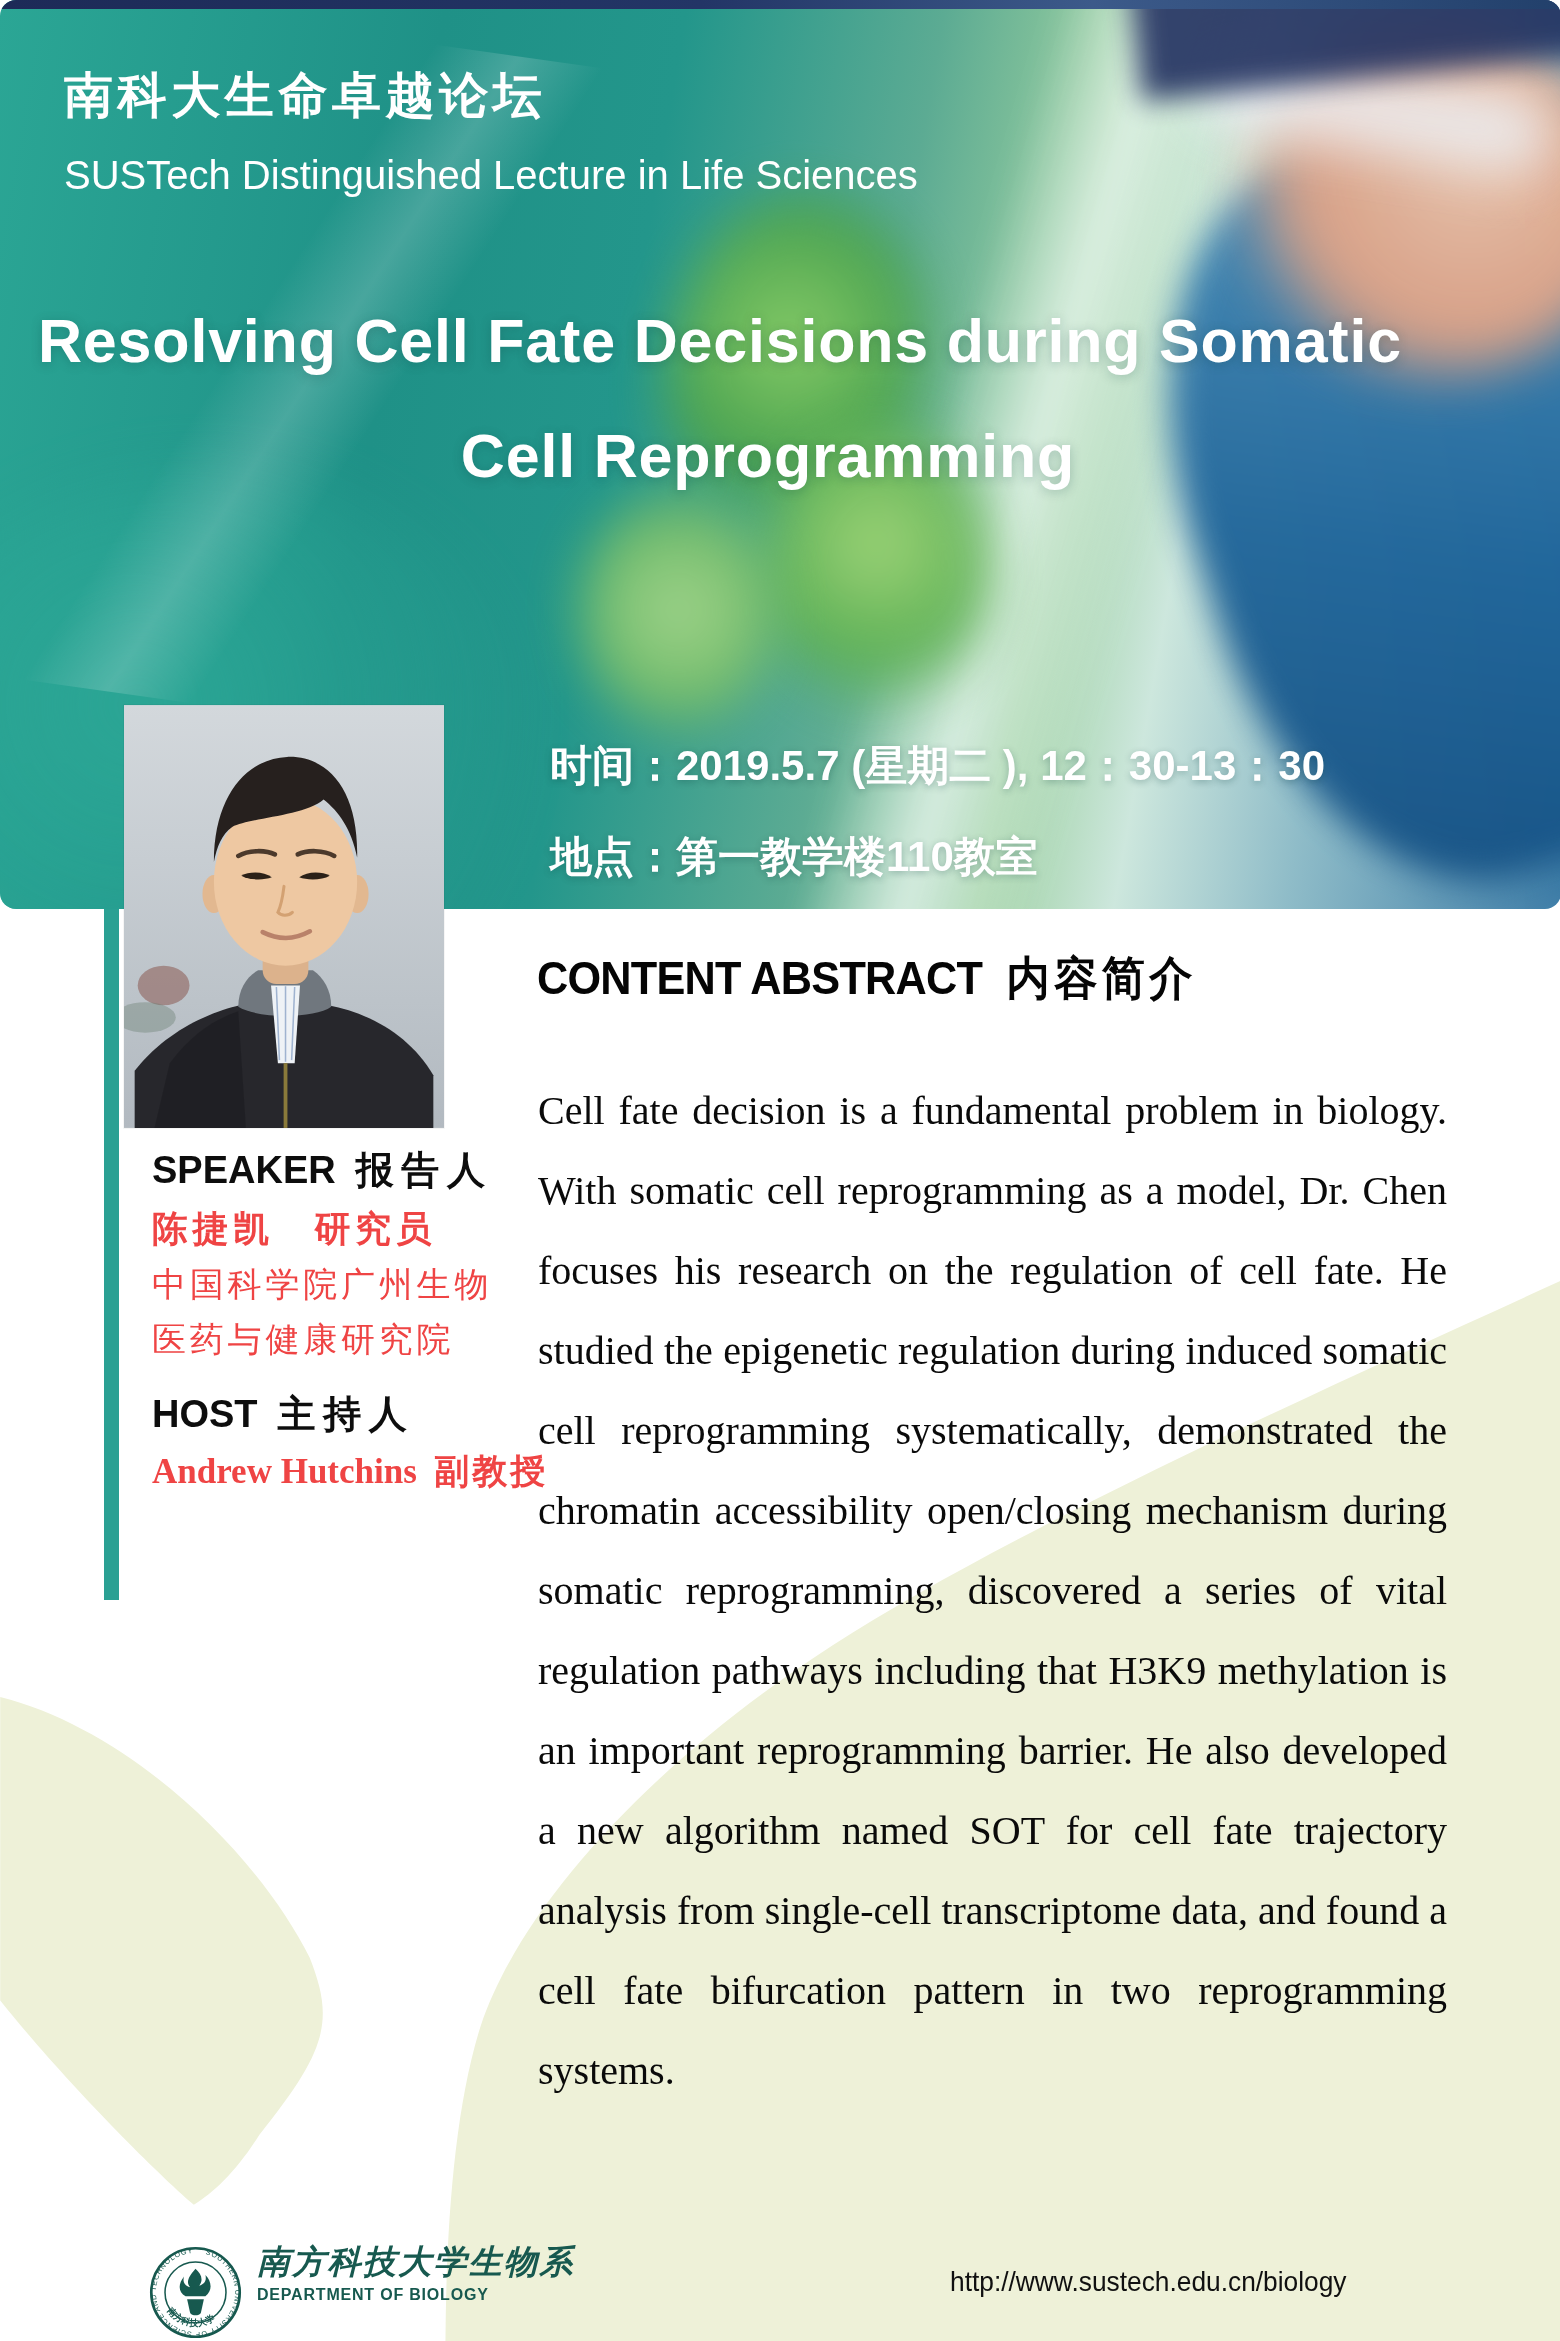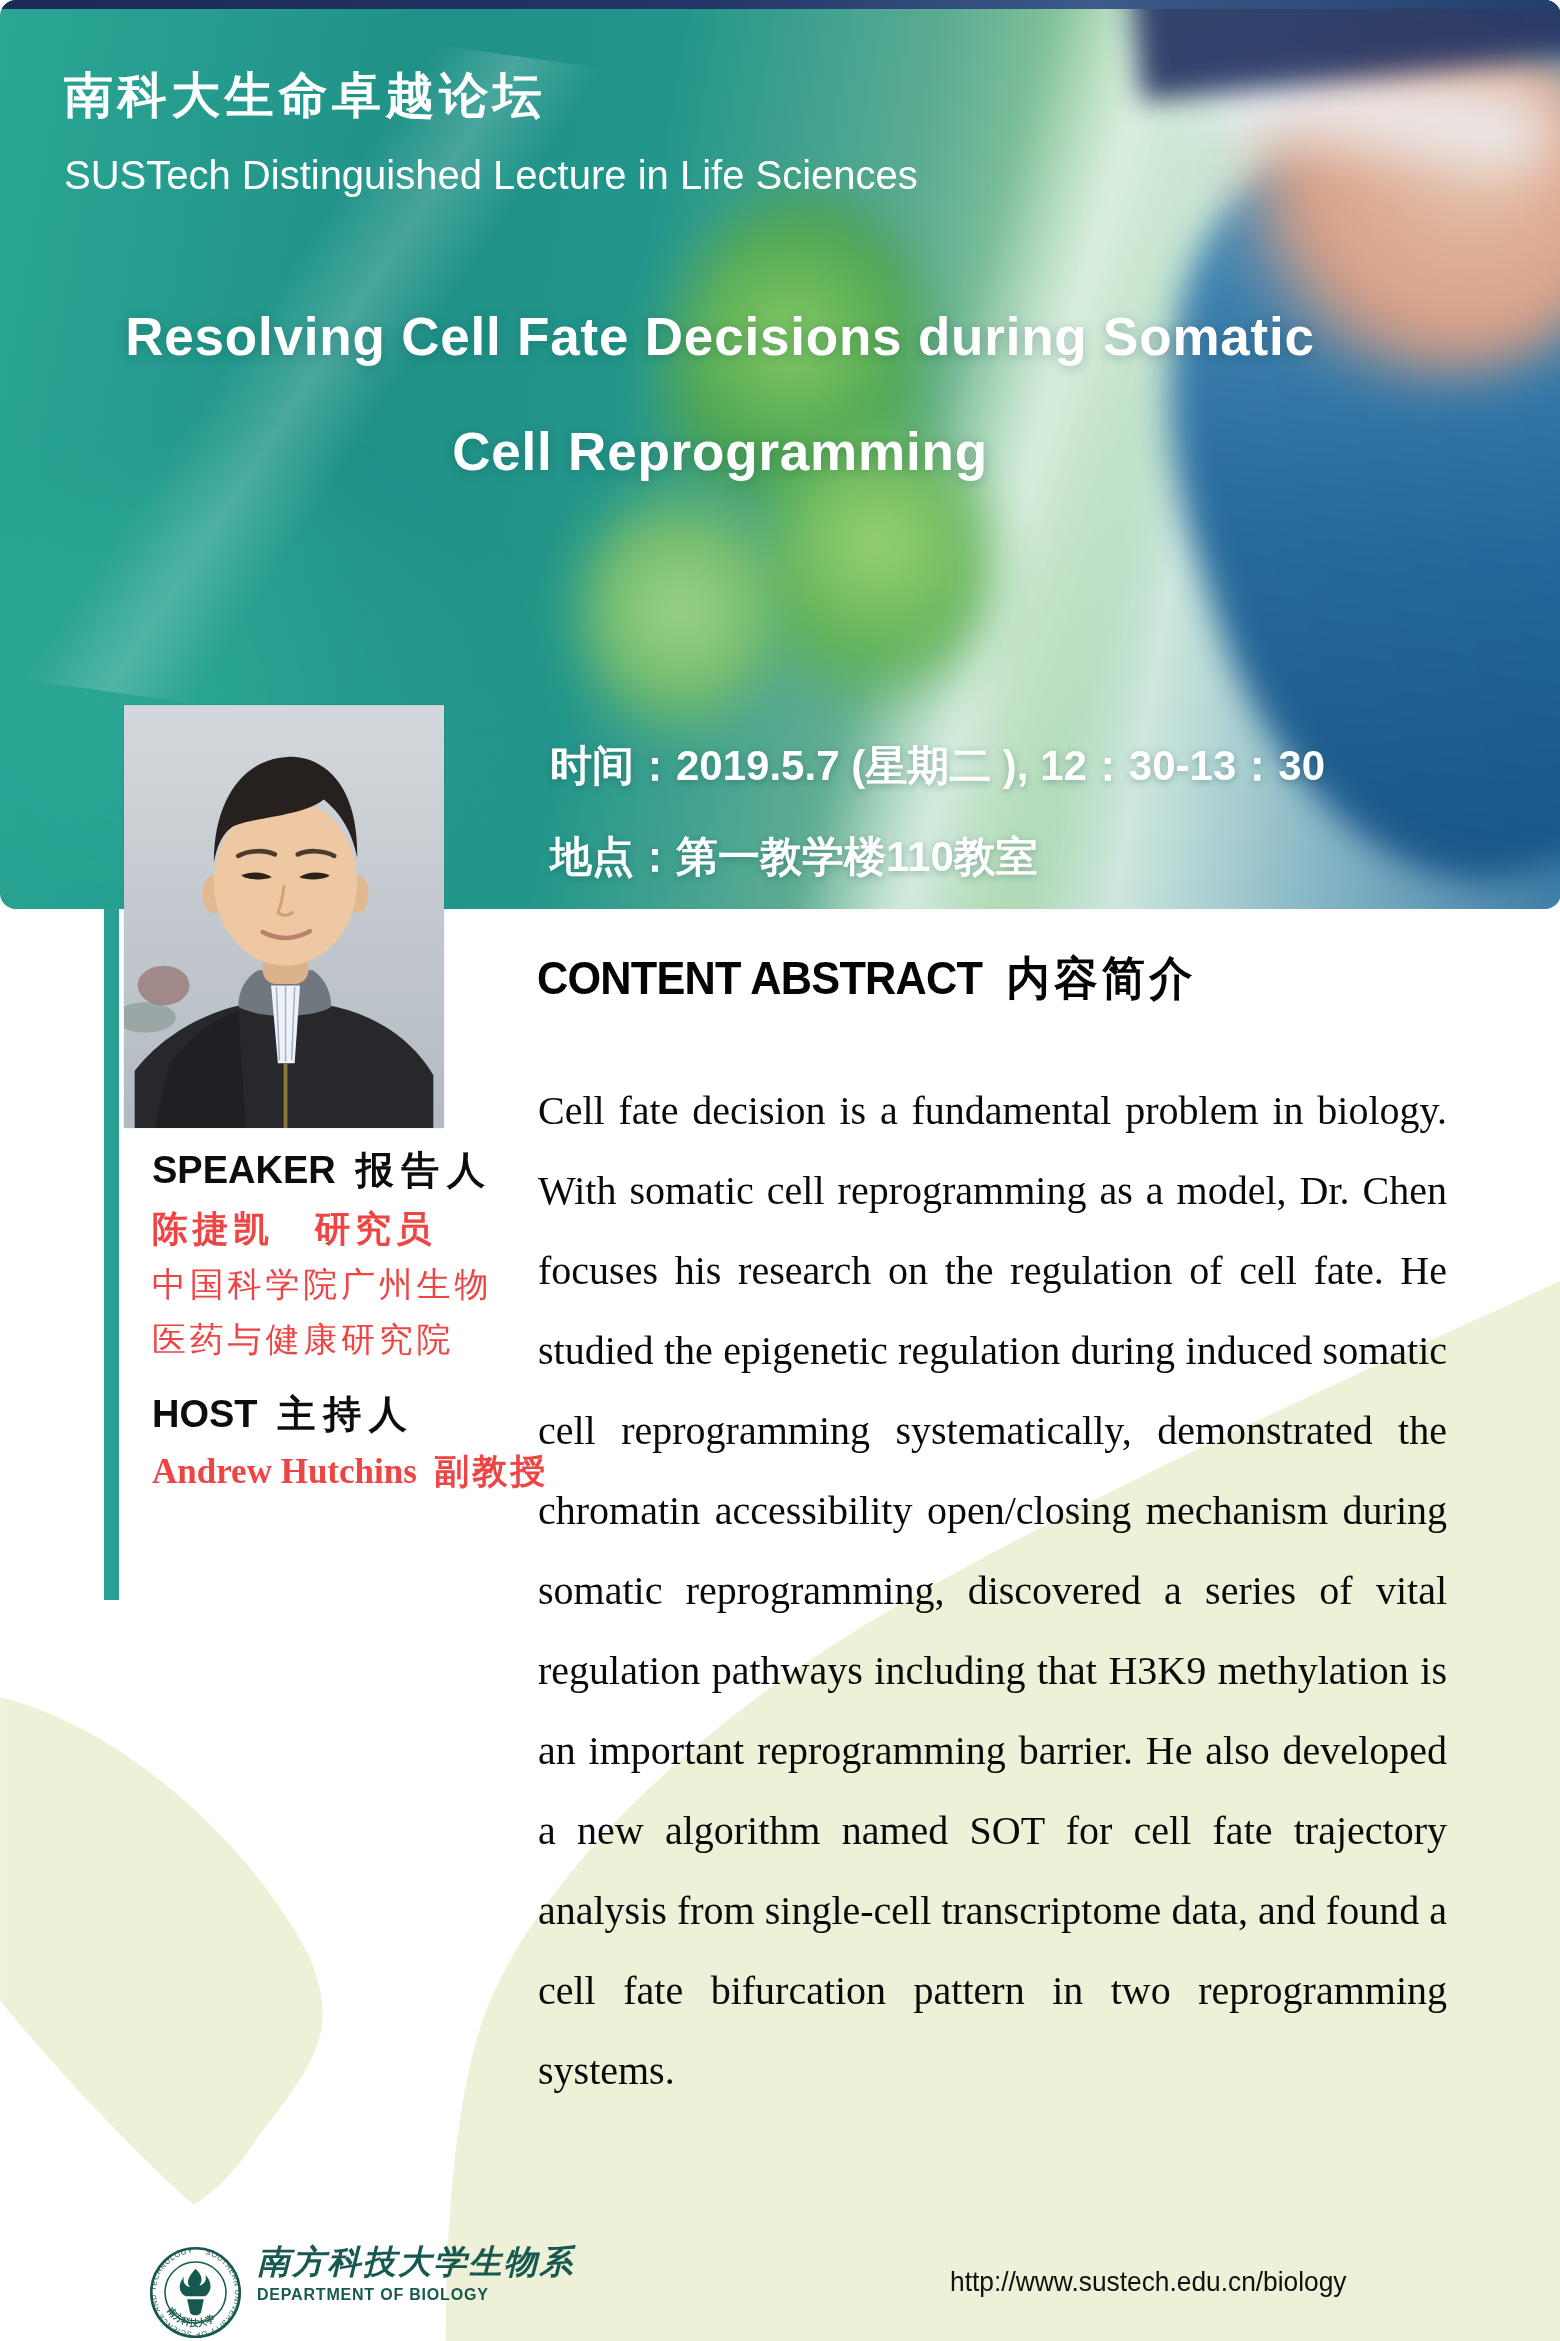--- a/index.html
+++ b/index.html
@@ -35,23 +35,23 @@
               background:linear-gradient(205deg,#4e93bd,#1f659a 55%,#154e80);transform:rotate(-18deg);filter:blur(17px);}
   .glove-teal-bl{left:-137px;top:473px;width:686px;height:579px;border-radius:50%;
                  background:radial-gradient(circle at 40% 40%,#2ca796,#1a8c8400 75%);filter:blur(30.5px);}
   .streak{left:46px;top:30.5px;width:534px;height:686px;
           background:linear-gradient(115deg,#ffffff00 40%,#ffffff2e 50%,#ffffff00 60%);transform:rotate(8deg);}
 
   .forum-zh{position:absolute;left:64px;top:30.5px;color:#ffffff;font-size:49px;font-weight:700;
             letter-spacing:4.6px;}
   .forum-en{position:absolute;left:64px;top:120px;color:#ffffff;font-size:40px;font-weight:400;}
   .lect-title{position:absolute;left:0;width:1440px;text-align:center;color:#ffffff;
-              font-size:53px;font-weight:700;letter-spacing:0.8px;
+              font-size:61px;font-weight:700;letter-spacing:0.8px;
               text-shadow:0 1.5px 10.7px rgba(10,60,60,.25);}
-  .lt1{top:306px;} .lt2{top:421px;}
+  .lt1{top:306px;} .lt2{top:421px;padding-left:48px;}
   .sched{position:absolute;left:550px;color:#ffffff;font-size:42px;font-weight:700;
          text-shadow:0 1.5px 7.6px rgba(10,60,60,.3);}
   .sched .lbl{font-weight:700;}
   .time-row{top:738px;} .venue-row{top:829px;}
 
   
   .teal-bar{position:absolute;left:104px;top:909px;width:14.5px;height:691px;background:#2aa093;z-index:3;}
 
   
   .photo{position:absolute;left:124px;top:705px;width:320px;height:423px;z-index:4;

